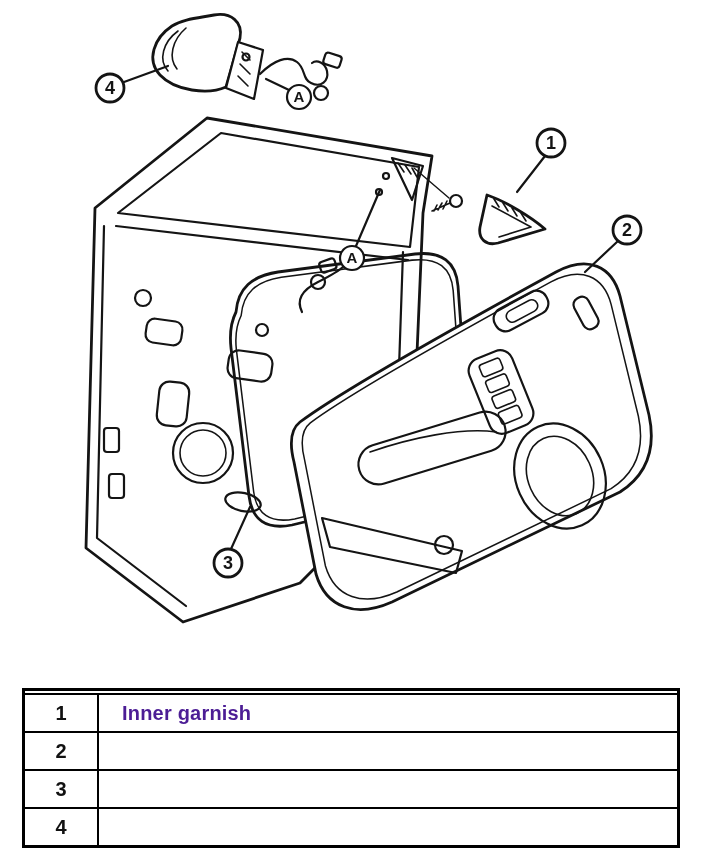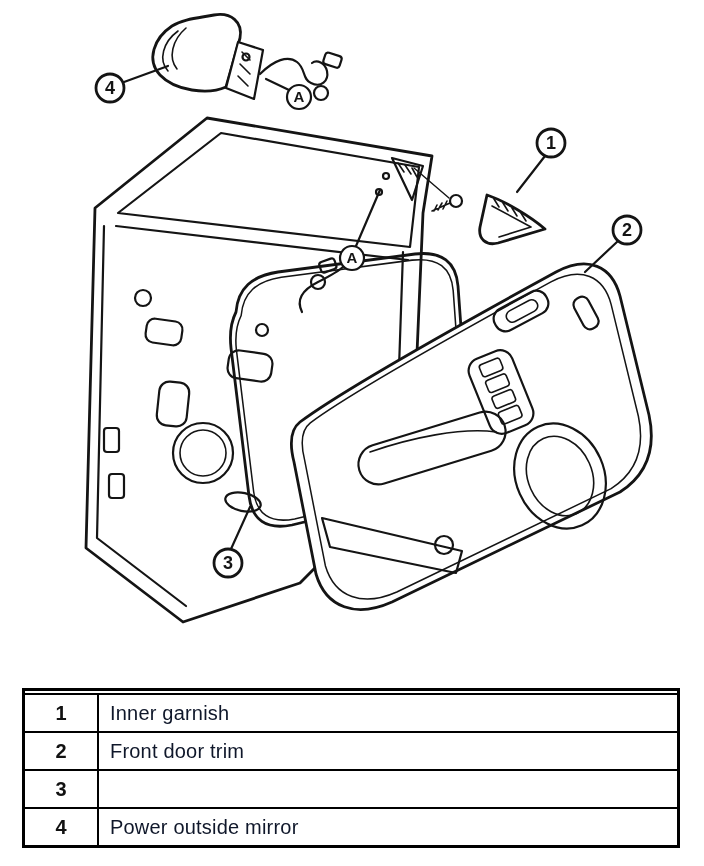--- a/index.html
+++ b/index.html
@@ -29,22 +29,22 @@
     flex:1; display:flex; align-items:stretch; border-bottom:2px solid #000;
   }
   .legend-row:first-child { border-top:2px solid #000; margin-top:2px; }
   .legend-row:last-child  { border-bottom:none; }
   .legend-num {
     width:72px; border-right:2px solid #000; display:flex;
     align-items:center; justify-content:center;
     font-size:20px; font-weight:bold; color:#111;
   }
   .legend-label {
-    display:flex; align-items:center; padding-left:11px;
-    font-size:20px; font-weight:normal; color:#0f172a; letter-spacing:0.2px;
+    display:flex; align-items:center; padding-left:23px;
+    font-size:20px; font-weight:bold; color:#4c1d95; letter-spacing:0.2px;
   }
 </style>
 </head>
 <body>
 
 <div class="page">
 
   <svg class="diagram" viewBox="0 0 704 676" aria-hidden="true">
 
     <g>
@@ -151,24 +151,22 @@
     </g>
   </svg>
 
   <div class="legend">
     <div class="legend-row">
       <div class="legend-num">1</div>
       <div class="legend-label">Inner garnish</div>
     </div>
     <div class="legend-row">
       <div class="legend-num">2</div>
-      <div class="legend-label">Front door trim</div>
     </div>
     <div class="legend-row">
       <div class="legend-num">3</div>
     </div>
     <div class="legend-row">
       <div class="legend-num">4</div>
-      <div class="legend-label">Power outside mirror</div>
     </div>
   </div>
 
 </div>
 
 </body></html>

